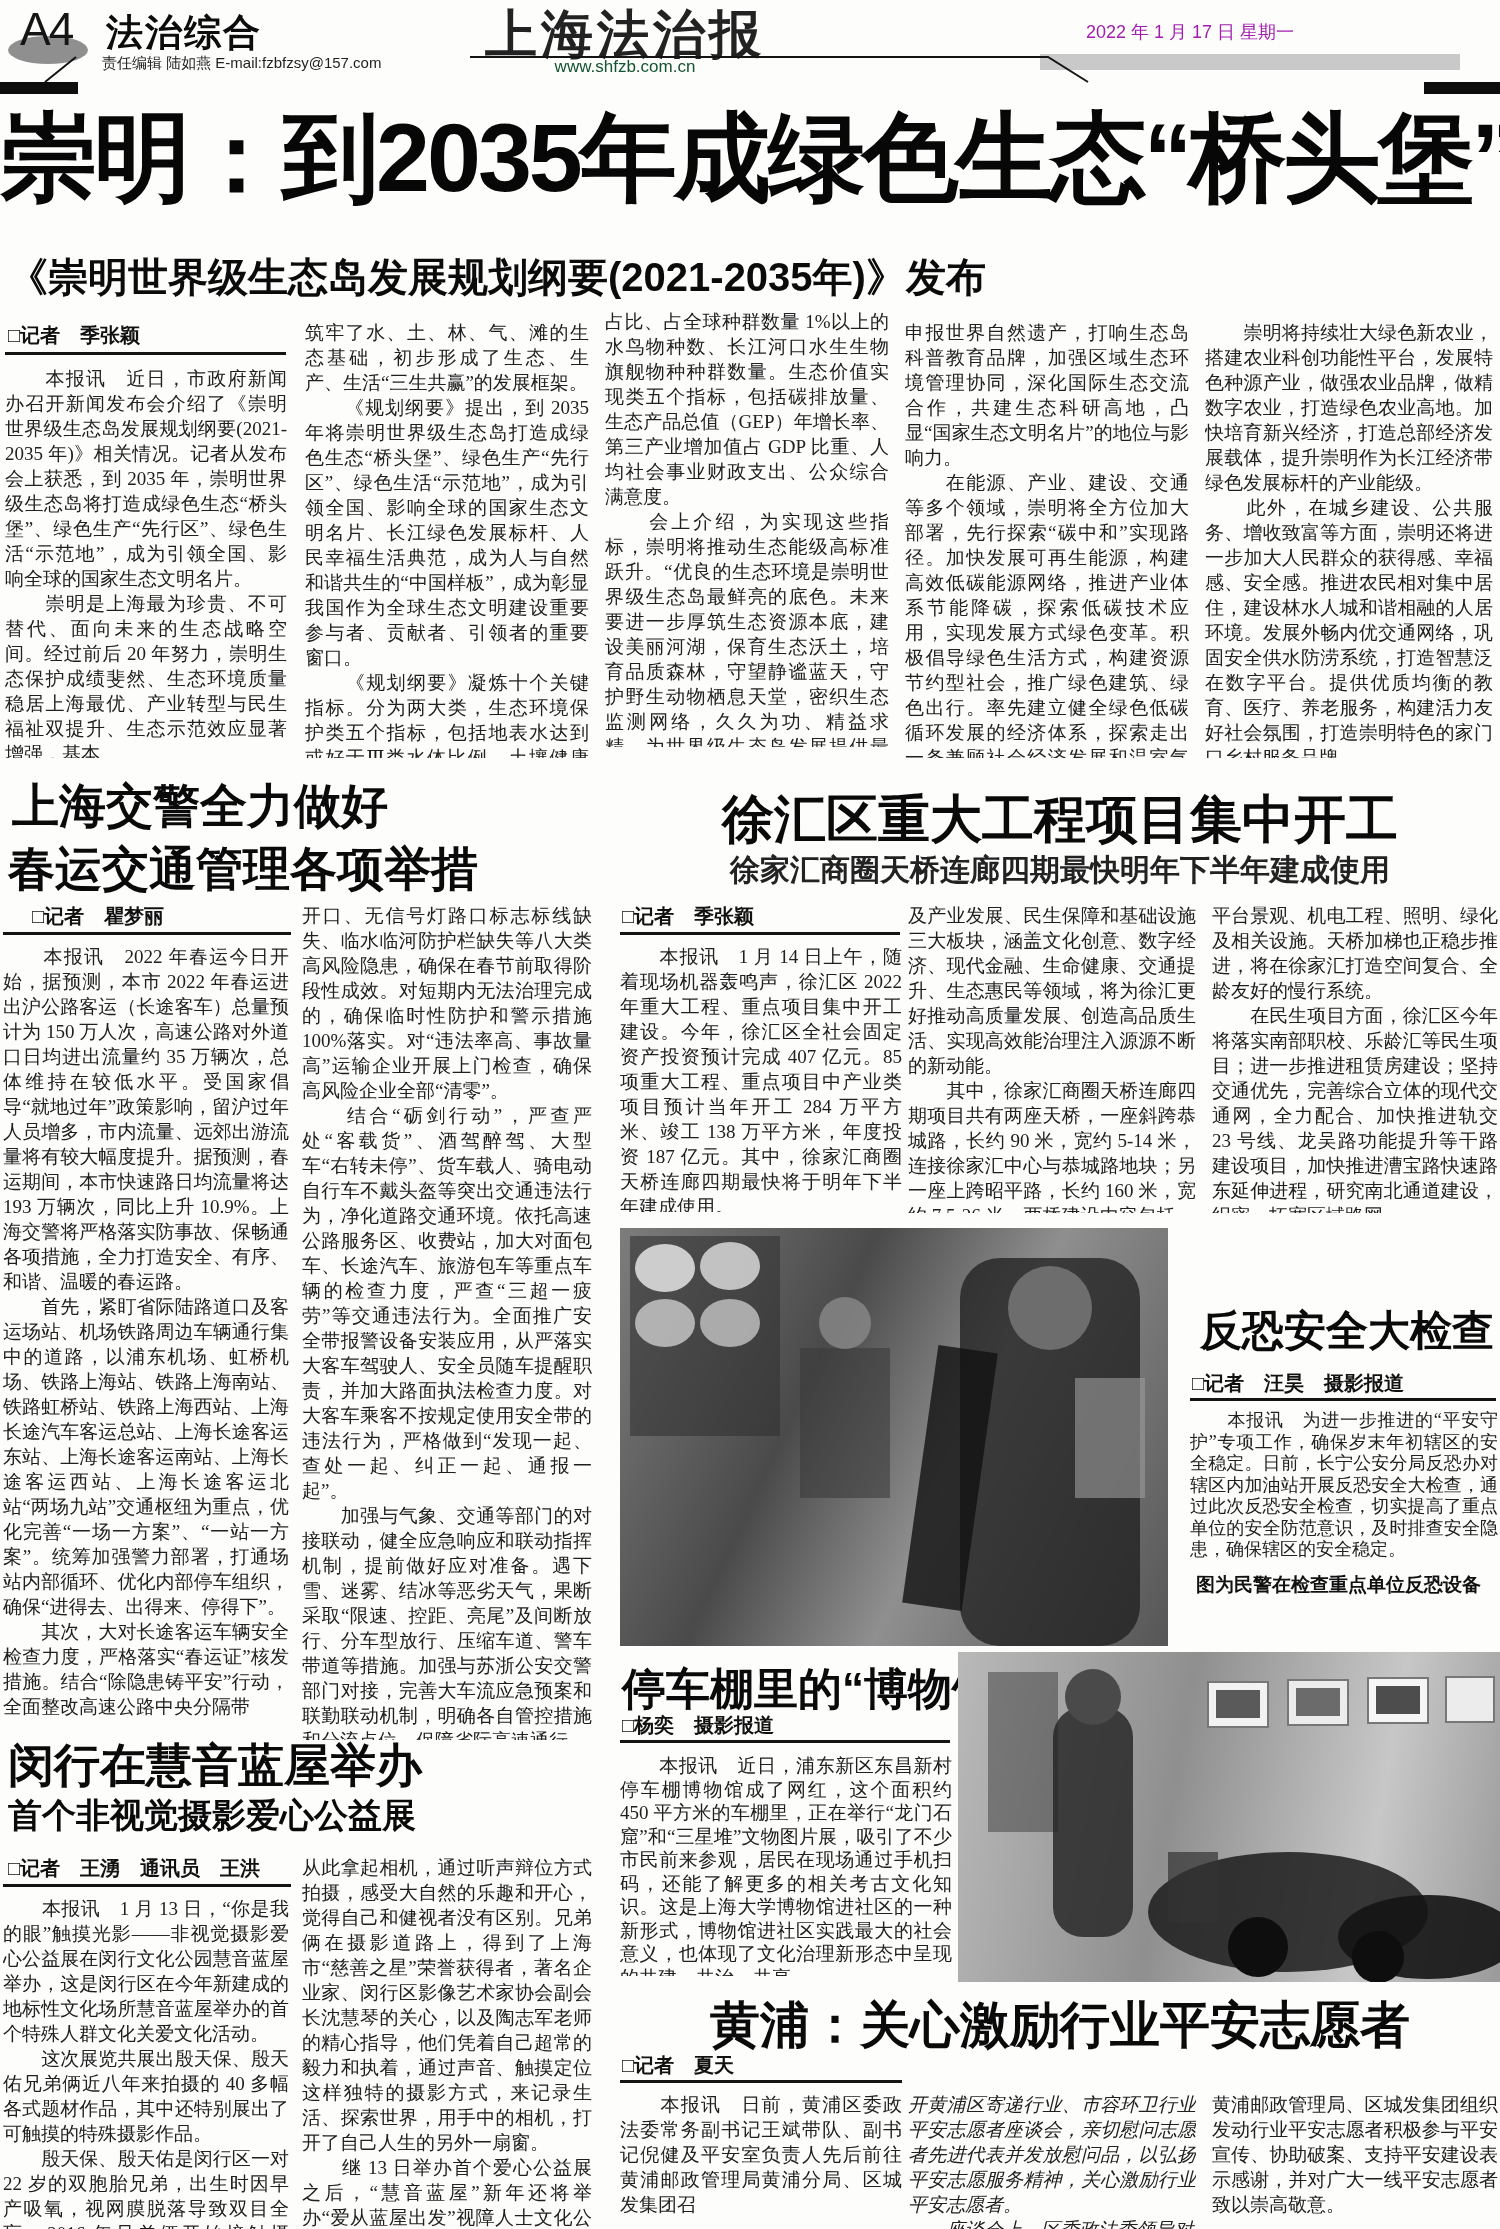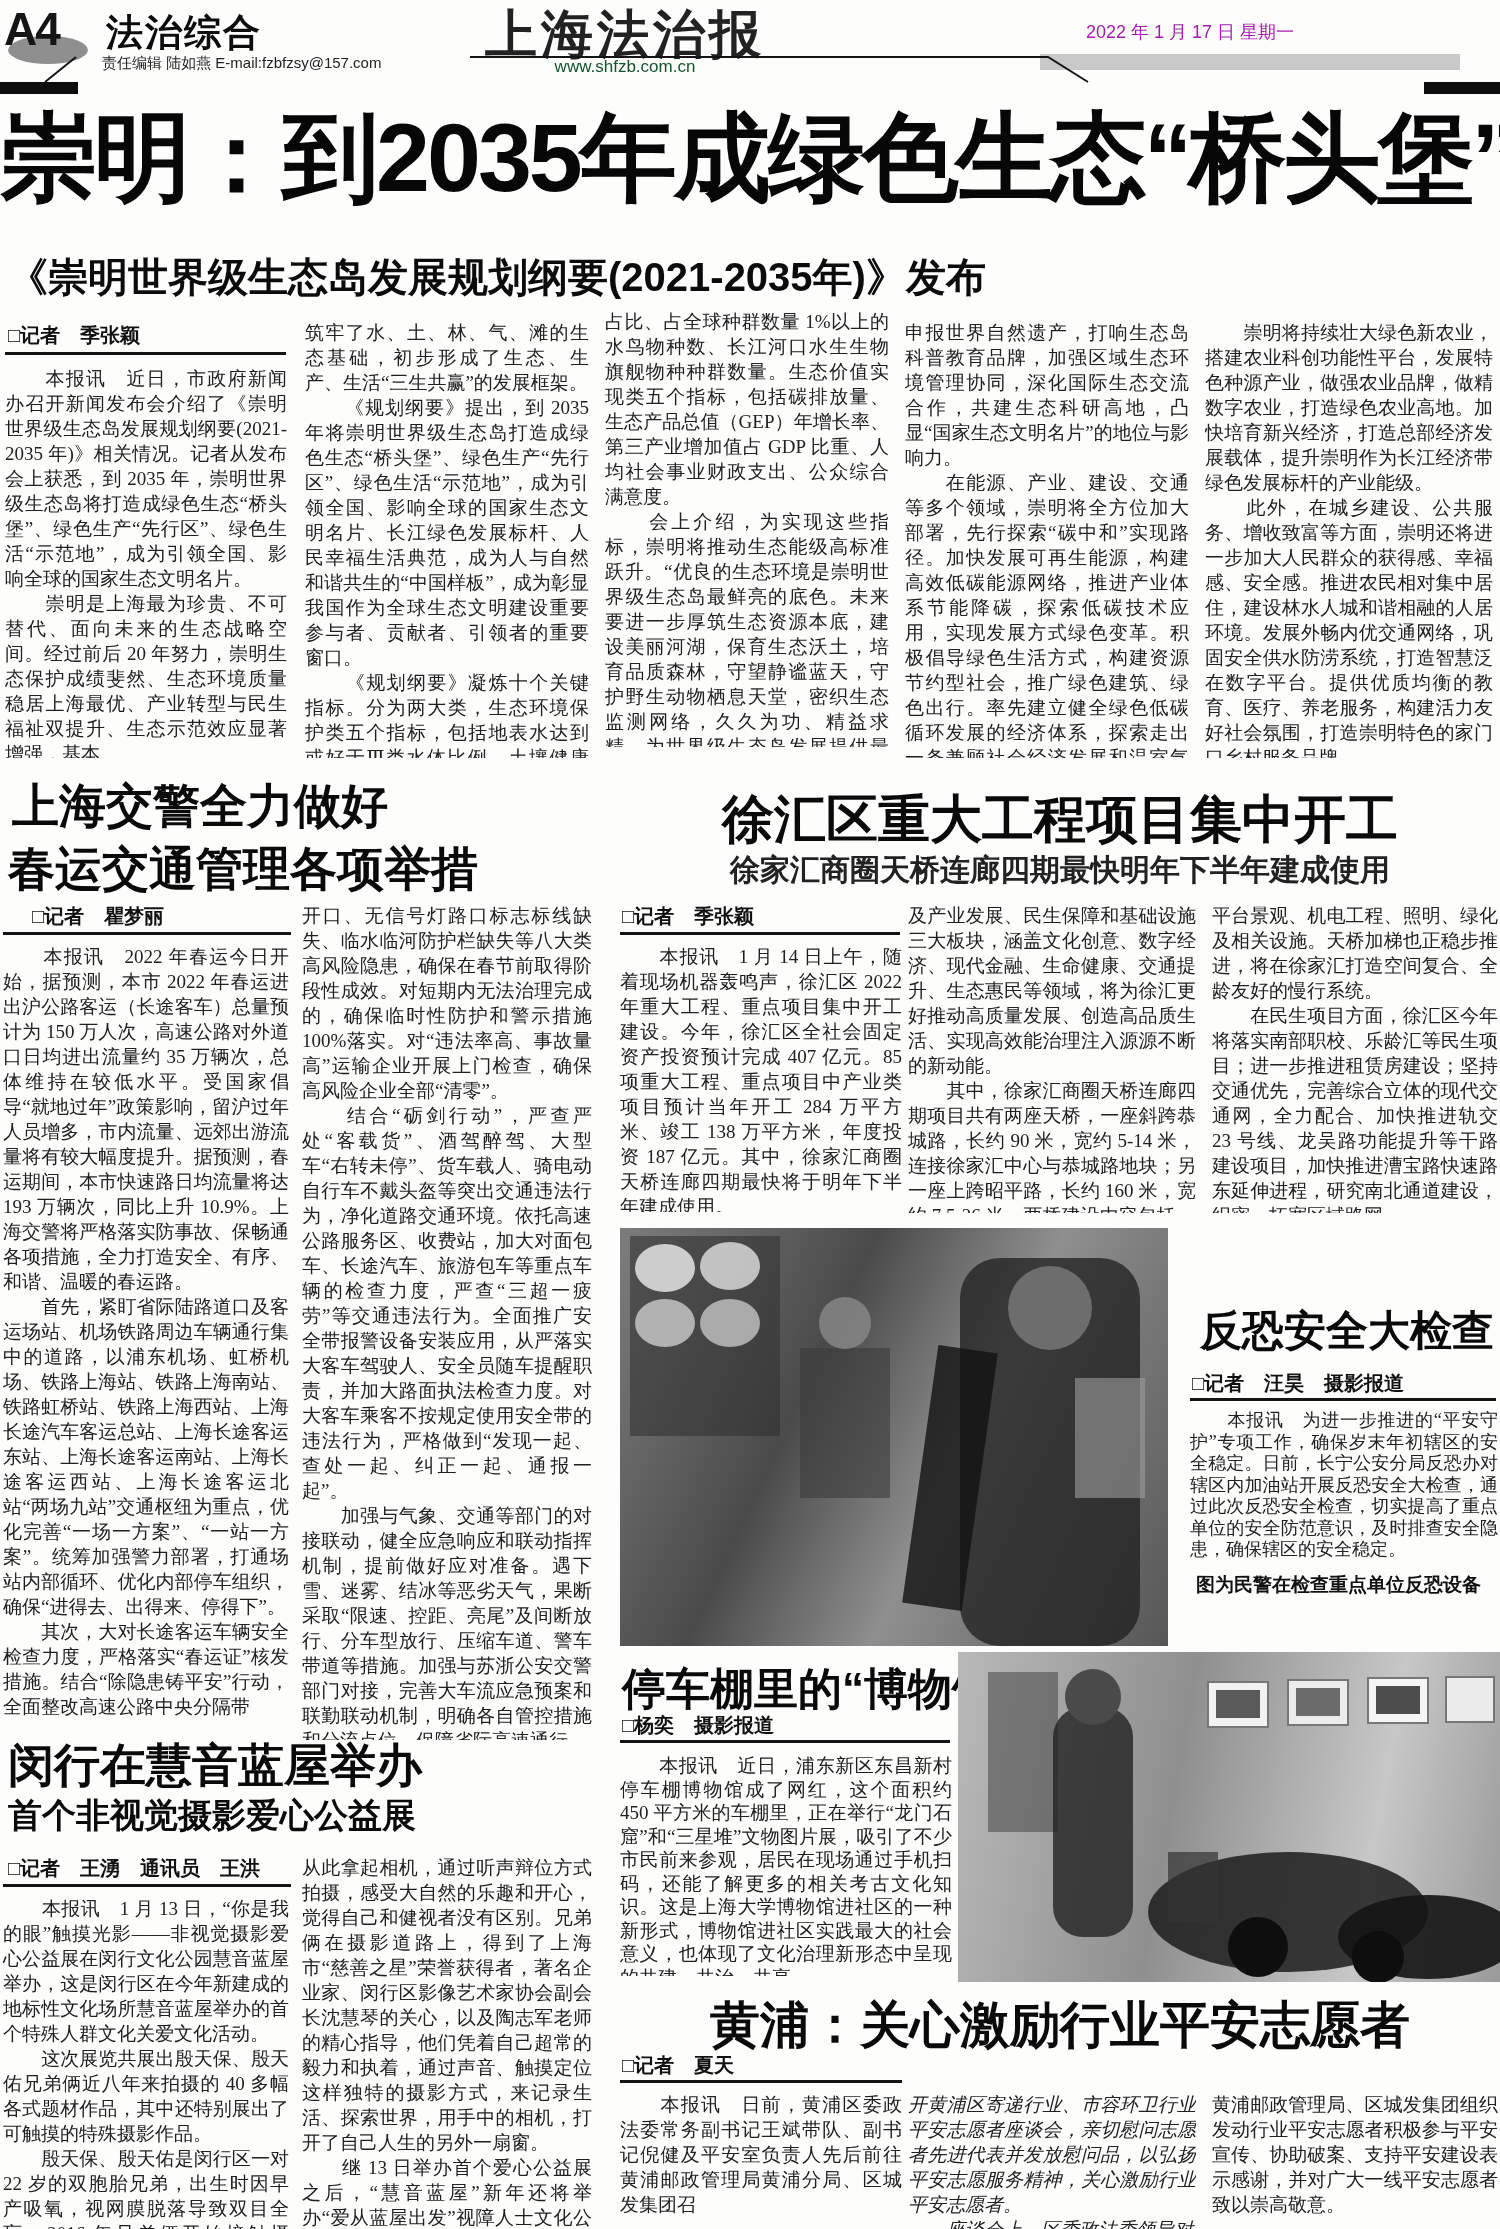--- a/index.html
+++ b/index.html
@@ -1,21 +1,21 @@
 <!DOCTYPE html>
 <html><head>
 <meta charset="utf-8">
 <style>
   html,body{margin:0;padding:0;background:#e8e8e8;}
   .page{position:relative;width:1500px;height:2229px;background:#fdfdfc;overflow:hidden;
         font-family:"Liberation Sans","DejaVu Sans",sans-serif;color:#1c1c1c;}
   .abs{position:absolute;}
   
   .a4-ellipse{position:absolute;left:8px;top:36px;width:80px;height:28px;background:#8f8f8f;border-radius:50%;}
-  .a4-text{position:absolute;left:4px;top:2px;font-size:46px;font-weight:bold;color:#151515;letter-spacing:-2px;}
+  .a4-text{position:absolute;left:20px;top:2px;font-size:46px;font-weight:normal;color:#151515;letter-spacing:-2px;}
   .section-title{position:absolute;left:106px;top:8px;font-size:37px;font-weight:bold;color:#0c0c0c;letter-spacing:2px;}
   .editor-line{position:absolute;left:102px;top:54px;font-size:15px;color:#1f1f1f;}
   .masthead{position:absolute;left:440px;top:0px;width:370px;text-align:center;font-size:52px;font-weight:bold;
             font-family:"Liberation Serif","DejaVu Serif",serif;color:#222;letter-spacing:4px;}
   .website{position:absolute;left:440px;top:57px;width:370px;text-align:center;font-size:17px;font-weight:normal;color:#14532d;}
   .dateline{position:absolute;left:1086px;top:20px;font-size:18px;color:#a21caf;}
   .graybar{position:absolute;left:1040px;top:54px;width:420px;height:16px;background:#c9c9c9;}
   .cornerbar{position:absolute;top:82px;height:12px;background:#0d0d0d;}
   
   .lead-headline{position:absolute;left:0;top:94px;width:1500px;text-align:center;font-size:97px;font-weight:bold;

